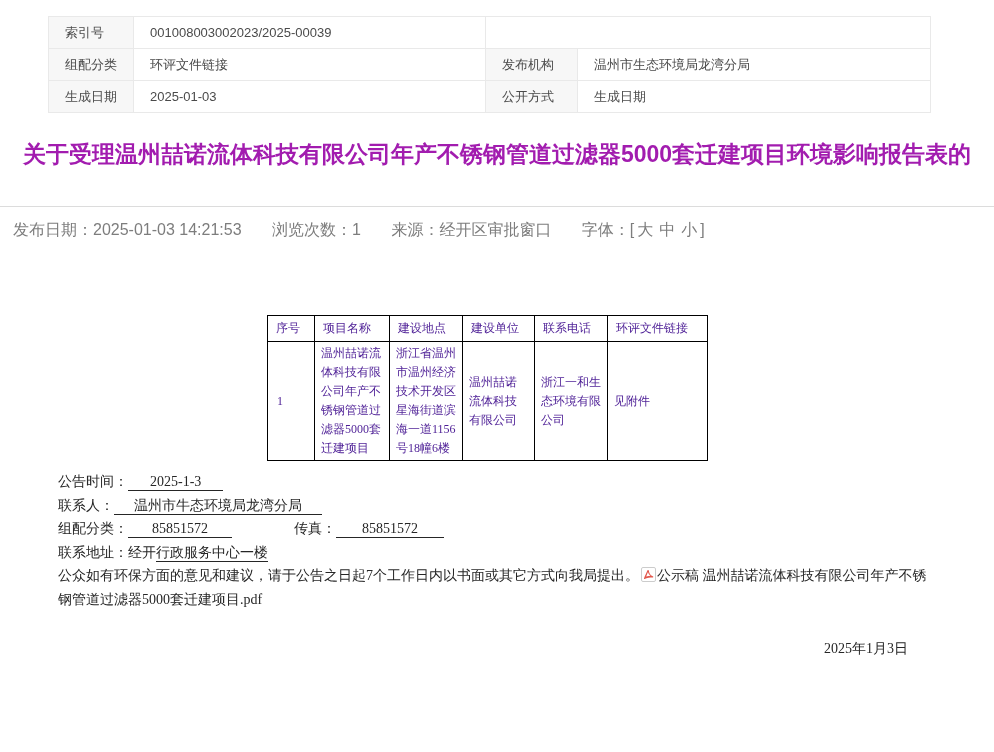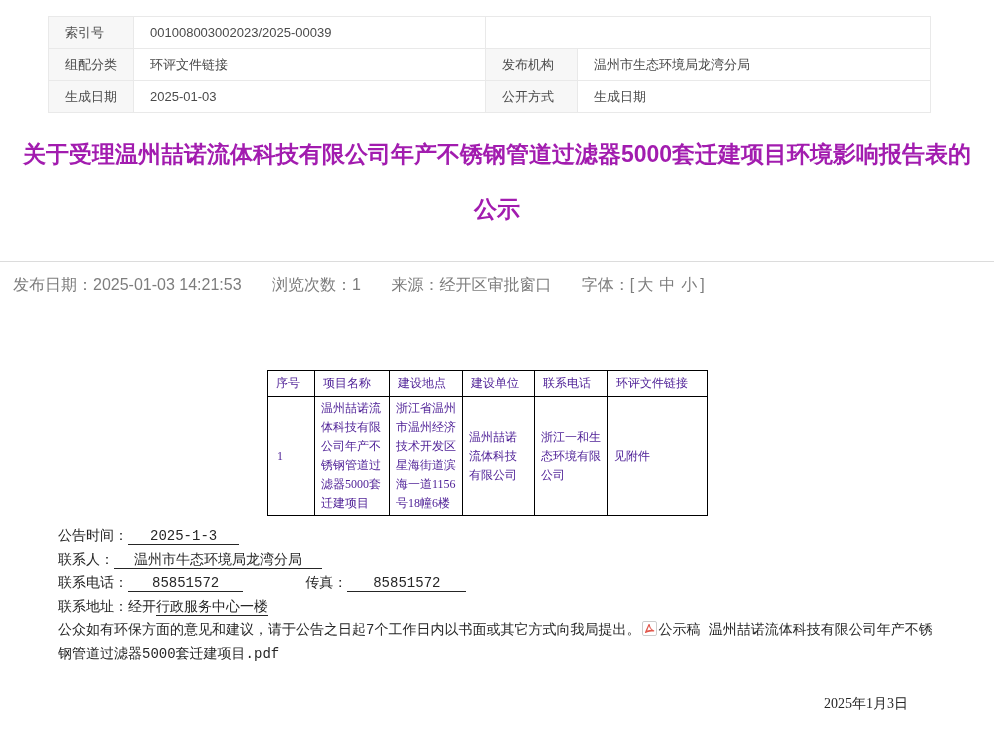--- a/index.html
+++ b/index.html
@@ -42,21 +42,21 @@
     vertical-align:middle; text-align:left;
     padding:2px 6px; line-height:19px; word-break:break-all;
   }
   table.project-table th { height:21px; white-space:nowrap; padding:2px 4px 2px 8px; }
   table.project-table td.seq { padding-left:9px; }
 
   
   .contact {
     margin:9px 0 11px 58px; width:880px;
     font-size:14px; color:#262626; line-height:23.5px;
-    font-family:Liberation Mono, monospace;
+    font-family:Liberation Serif, serif;
   }
   .contact .row { white-space:nowrap; }
   .u { display:inline-block; border-bottom:1px solid #262626; text-align:center; line-height:16px; }
   .u-time   { padding:0 22px; }
   .u-person { padding:0 20px; }
   .u-phone  { padding:0 24px; }
   .u-fax    { padding:0 26px; }
   .fax-label { margin-left:62px; }
   .notice { white-space:normal; }
   .pdf-link { color:#262626; text-decoration:none; cursor:pointer; }
@@ -96,21 +96,20 @@
     <td class="lbl">生成日期</td>
     <td>2025-01-03</td>
     <td class="lbl">公开方式</td>
     <td>生成日期</td>
   </tr>
 </tbody>
   </table>
 
 <div class="title">
   <div class="tline">关于受理温州喆诺流体科技有限公司年产不锈钢管道过滤器5000套迁建项目环境影响报告表的</div>
-  <div class="tline">公示</div>
 </div>
 
 <div class="meta-bar">
   <span class="seg"><span>发布日期：</span><span>2025-01-03 14:21:53</span></span>
   <span class="seg"><span>浏览次数：</span><span>1</span></span>
   <span class="seg"><span>来源：</span><span>经开区审批窗口</span></span>
   <span class="seg"><span>字体：</span><span>[</span><span class="fs-link">大</span><span class="fs-link">中</span><span class="fs-link">小</span><span>]</span></span>
 </div>
 
 <table class="project-table">
@@ -138,21 +137,21 @@
     <td>温州喆诺流体科技有限公司</td>
     <td>浙江一和生态环境有限公司</td>
     <td>见附件</td>
   </tr>
 </tbody>
   </table>
 
 <div class="contact">
   <div class="row"><span>公告时间：</span><span class="u u-time">2025-1-3</span></div>
   <div class="row"><span>联系人：</span><span class="u u-person">温州市牛态环境局龙湾分局</span></div>
-  <div class="row"><span>联系电话：</span><span class="u u-phone">85851572</span><span class="fax-label">传真：</span><span class="u u-fax">85851572</span></div>
+  <div class="row"><span>组配分类：</span><span class="u u-phone">85851572</span><span class="fax-label">传真：</span><span class="u u-fax">85851572</span></div>
   <div class="row"><span>联系地址：</span><span>经开</span><span class="u">行政服务中心一楼</span></div>
   <div class="notice"><span>公众如有环保方面的意见和建议，请于公告之日起7个工作日内以书面或其它方式向我局提出。</span><a class="pdf-link"><span class="pdf-ico"><svg width="15" height="15" viewBox="0 0 15 15" xmlns="http://www.w3.org/2000/svg">
             <rect x="0.5" y="0.5" width="14" height="14" rx="1.5" fill="#ffffff" stroke="#cccccc"></rect>
             <path d="M3 11.2 C4.2 8.2 5.6 5 6.4 3.4 C6.8 2.6 7.8 2.8 7.9 3.7 C8.1 5.6 8.8 8 11.8 9.3 C12.6 9.65 12.4 10.6 11.5 10.6 C9.4 10.6 6 10.9 3.6 11.9 C3.1 12.1 2.8 11.7 3 11.2 Z M5.2 9.5 C6.7 9 8.3 8.8 9.5 8.8 C8 7.7 7.3 6.3 7 5.1 C6.5 6.3 5.9 7.9 5.2 9.5 Z" fill="#e2574c"></path>
           </svg></span><span>公示稿 温州喆诺流体科技有限公司年产不锈钢管道过滤器5000套迁建项目.pdf</span></a></div>
 </div>
 
 <div class="signature">
   <div class="sig-date">2025年1月3日</div>
 </div>

